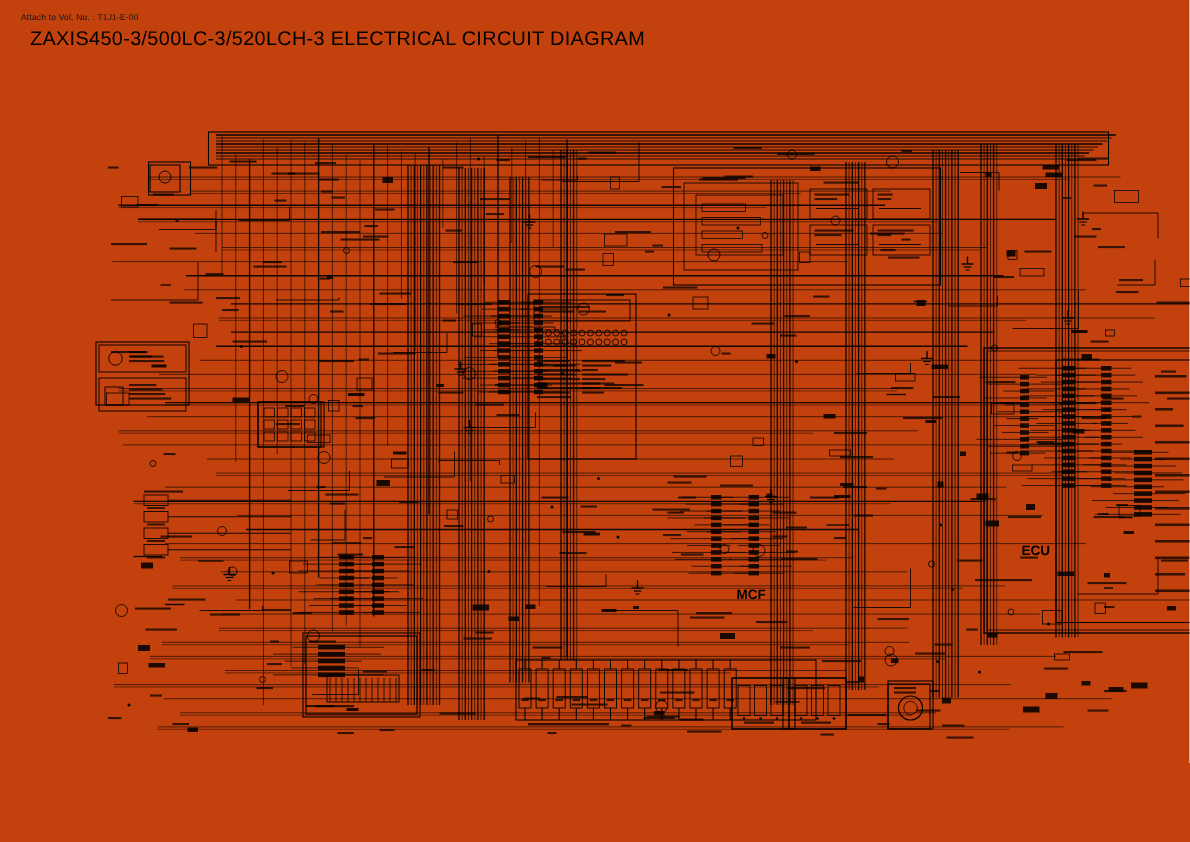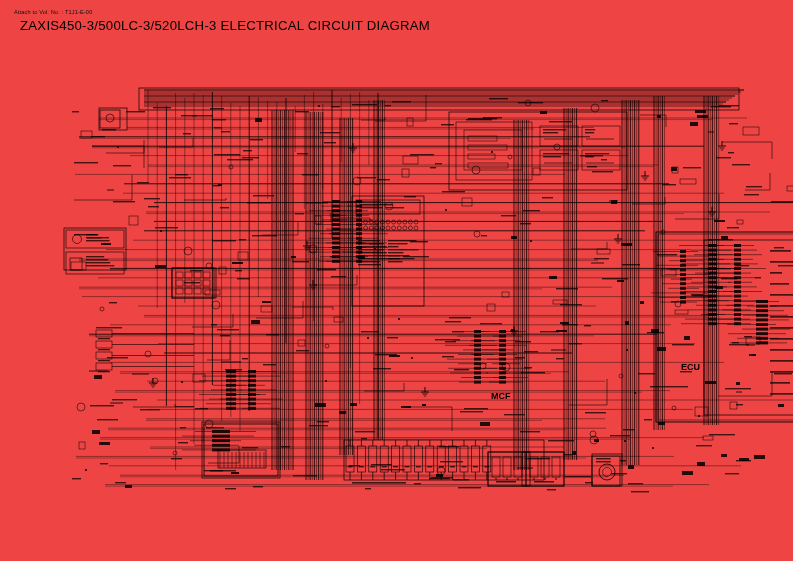--- a/index.html
+++ b/index.html
@@ -13,21 +13,21 @@
     height: 561px;
     overflow: hidden;
     font-family: "Liberation Sans", sans-serif;
     color: #000000;
     position: relative;
   }
   #page {
     position: relative;
     width: 793px;
     height: 561px;
-    background: #ef4444;
+    background: #c2410c;
   }
 
   
   #header {
     position: absolute;
     left: 0; top: 0;
     width: 793px;
   }
   #attach-line {
     position: absolute;

